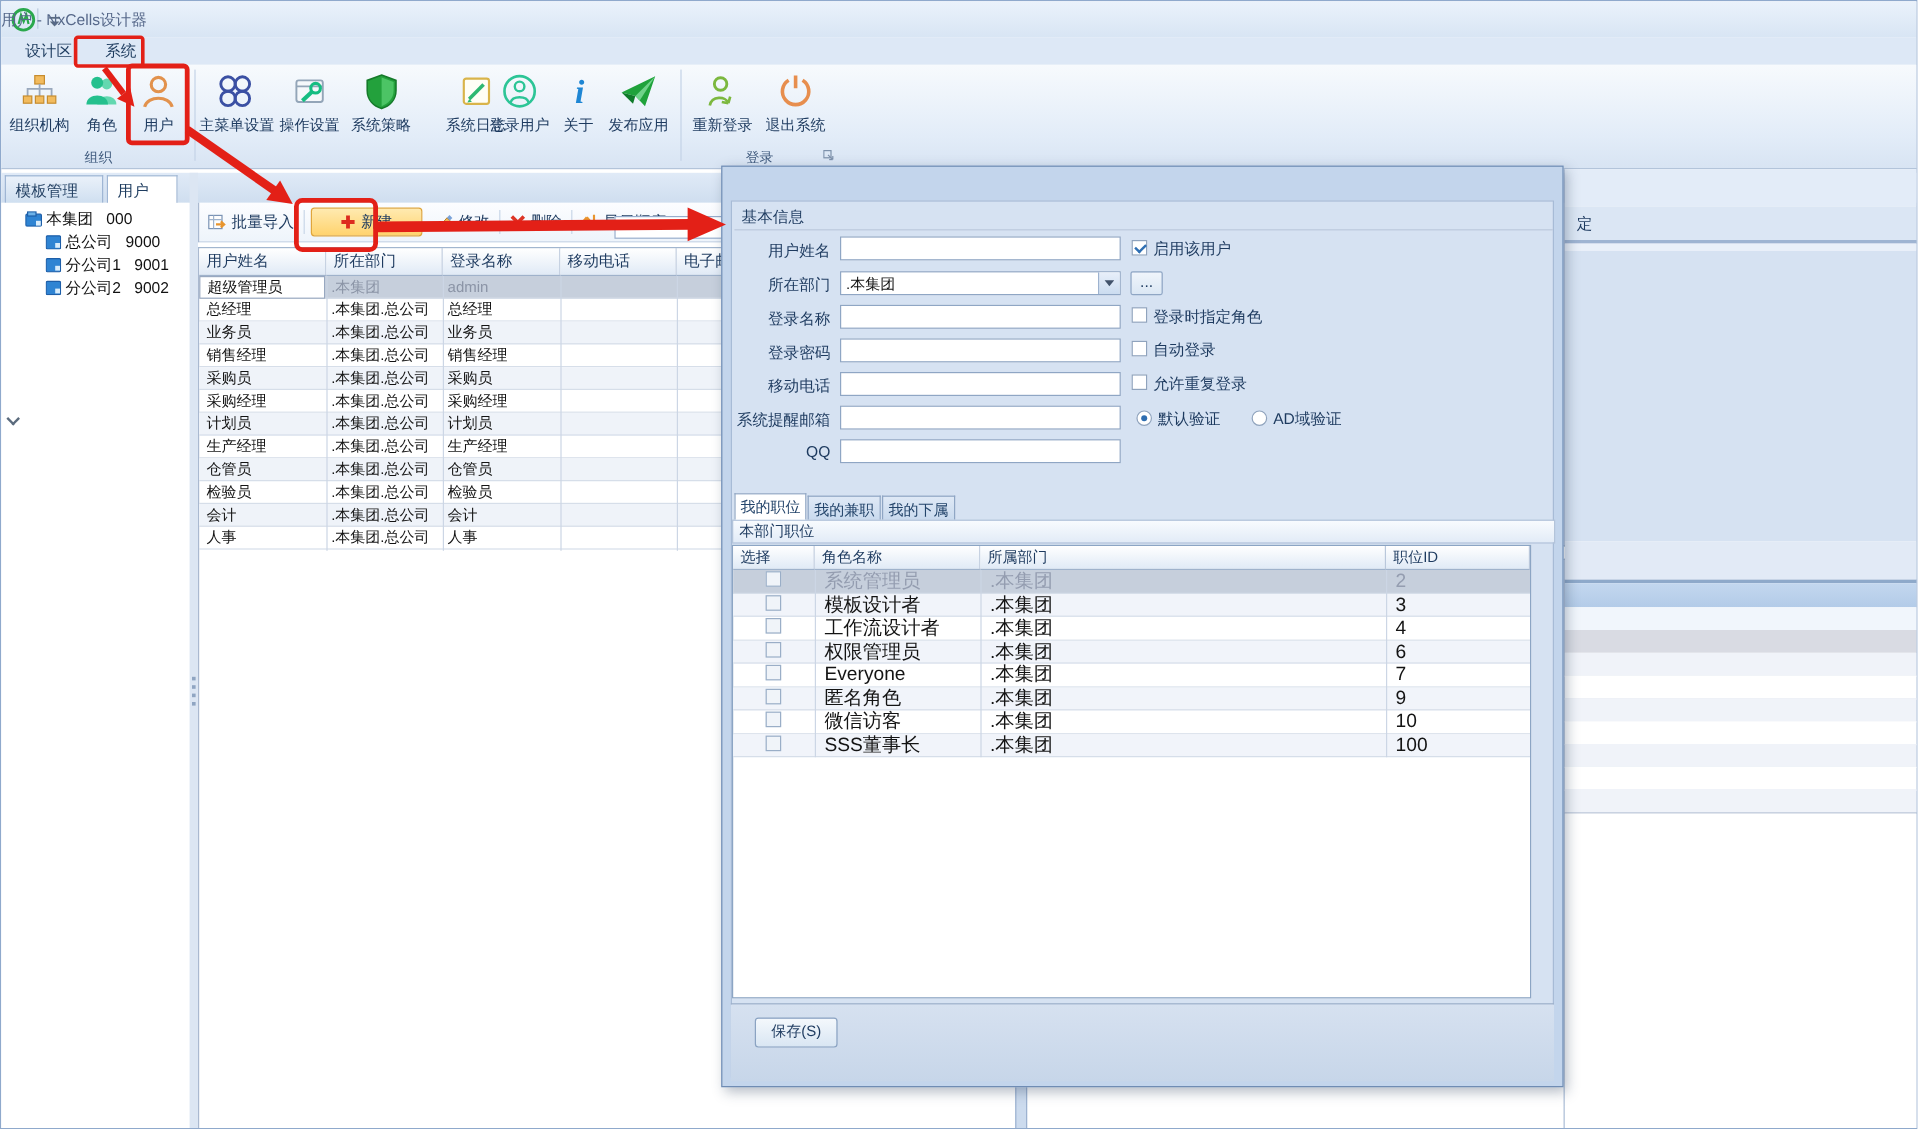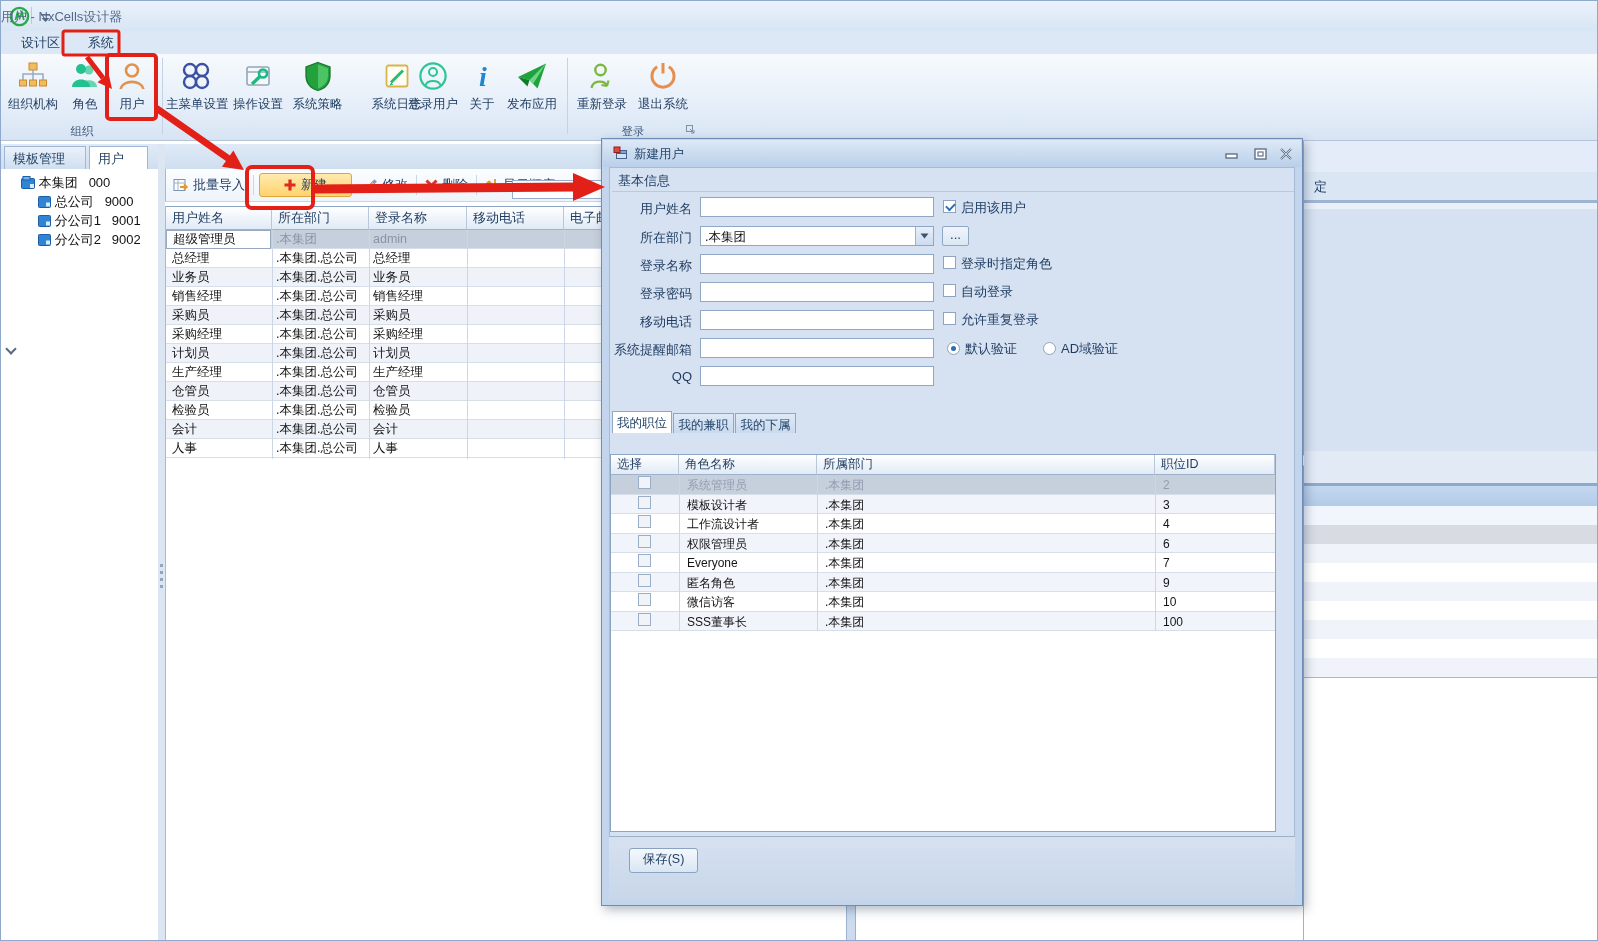--- a/index.html
+++ b/index.html
@@ -62,21 +62,21 @@
   .dchk.checked::after{content:"";position:absolute;left:2px;top:2px;width:7px;height:4px;border-left:2px solid #2f6fb3;border-bottom:2px solid #2f6fb3;transform:rotate(-45deg);}
   .dchklb{position:absolute;color:#1d3a5f;white-space:nowrap;}
   .drad{position:absolute;width:13px;height:13px;border:1px solid #8fa3bd;border-radius:50%;background:#fff;box-sizing:border-box;}
   .drad.sel::after{content:"";position:absolute;left:3px;top:3px;width:5px;height:5px;border-radius:50%;background:#2e6db0;}
   .dtab2{position:absolute;height:20px;box-sizing:border-box;border:1px solid #8fa6c4;border-bottom:none;text-align:center;padding-top:3px;font-size:12.5px;background:linear-gradient(#dfe9f6,#c9daee);color:#24456b;font-family:Liberation Mono, monospace;}
   .dtab2.active{background:#fff;height:22px;z-index:2;}
   .dsubhead{position:absolute;left:8px;top:294px;width:686px;height:20px;background:linear-gradient(#f8fbfe,#e2ebf7);border:1px solid #b3c4da;box-sizing:border-box;line-height:19px;padding-left:5px;color:#1d3a5f;font-size:12.5px;}
   .rgrid{position:absolute;left:8px;top:315px;width:666px;height:378px;background:#fff;border:1px solid #8ca5c4;box-sizing:border-box;}
   .rghead{position:absolute;left:0;top:0;width:664px;height:20px;display:flex;}
   .rghc{box-sizing:border-box;height:20px;line-height:19px;padding-left:6px;background:linear-gradient(#ffffff,#e0eaf6);border-right:1px solid #b9c7db;border-bottom:1px solid #9fb2cb;color:#1d3a5f;font-size:12.5px;}
-  .rrow{position:absolute;left:0;width:664px;height:19.5px;border-bottom:1px solid #d6dee9;box-sizing:border-box;line-height:18px;font-size:12px;color:#141414;}
+  .rrow{position:absolute;left:0;width:664px;height:19.5px;border-bottom:1px solid #d6dee9;box-sizing:border-box;line-height:18px;font-size:16px;color:#141414;}
   .rrow span{position:absolute;top:1px;white-space:nowrap;}
   .rname{left:76px;} .rdept{left:214px;} .rid{left:552px;}
   .rchk{position:absolute;left:27px;top:3px;width:13px;height:13px;background:#f0f4f9;border:1px solid #9aaec7;box-sizing:border-box;}
   .ralt{background:#f1f4fa;}
   .rsel{background:#c6cfdc;color:#949db0;}
   .rvline{position:absolute;top:20px;width:1px;height:156px;background:#ccd6e5;}
   .dbottom{position:absolute;left:7px;right:7px;top:697px;height:64px;background:linear-gradient(#d6e1f0,#c7d6e9);border-top:1px solid #9db0ca;}
   .savebtn{position:absolute;left:20px;top:11px;width:67px;height:23px;background:linear-gradient(#f4f8fc,#d9e6f3);border:1px solid #8ba3c2;border-radius:3px;text-align:center;line-height:21px;font-size:12.5px;color:#1d3a5f;}
   .wctl{position:absolute;top:8px;}
   
@@ -452,41 +452,20 @@
     <div class="band" style="top:460px;height:19px;background:#fff;border-bottom:1px solid #dde3ee;"></div>
     <div class="band" style="top:479px;height:19px;background:#f0f3f9;border-bottom:1px solid #dde3ee;"></div>
     <div class="band" style="top:498px;height:19px;background:#fff;border-bottom:1px solid #dde3ee;"></div>
     <div class="band" style="top:517px;height:19px;background:#f0f3f9;"></div>
     <div class="band" style="top:536px;height:1px;background:#aab8cf;"></div>
     <div class="band" style="top:537px;height:264px;background:#fff;"></div>
   </div>
   <div class="abs mainsplit"></div>
 
   <div class="abs dialog">
-    <div class="dtitle">
-      <span style="position:absolute;left:10px;top:6px;">
-        <svg width="15" height="14">
-            <rect x="3.5" y="4.5" width="10" height="8" fill="#cfe2f7" stroke="#48618a"></rect>
-            <rect x="3.5" y="4.5" width="10" height="3" fill="#7aa6d8" stroke="#48618a"></rect>
-            <rect x="1" y="1" width="6" height="5.5" fill="#e2463a" stroke="#8d2019"></rect>
-          </svg>
-      </span>
-      <span class="txt">新建用户</span>
-      <span class="wctl" style="right:62px;"><svg width="15" height="12">
-            <rect x="2" y="6" width="11" height="4" fill="#fff" stroke="#62718a" stroke-width="1.4"></rect>
-          </svg></span>
-      <span class="wctl" style="right:33px;"><svg width="15" height="12">
-            <rect x="2" y="1" width="11" height="10" fill="#fff" stroke="#62718a" stroke-width="1.4"></rect>
-            <rect x="5" y="4" width="5" height="4" fill="none" stroke="#62718a" stroke-width="1.2"></rect>
-          </svg></span>
-      <span class="wctl" style="right:8px;"><svg width="14" height="12">
-            <path d="M2 1 L12 11 M12 1 L2 11" stroke="#62718a" stroke-width="2.2"></path>
-            <path d="M2 1 L12 11 M12 1 L2 11" stroke="#fff" stroke-width="0.7"></path>
-          </svg></span>
-    </div>
     <div class="dbody"></div>
 
     <div class="abs" style="left:16px;top:33px;color:#1d3a5f;z-index:2;">基本信息</div>
     <div class="abs" style="left:10px;top:52px;width:682px;height:1px;background:#bcc9dc;z-index:2;"></div>
 
     <div class="abs dlg-label" style="left:2px;top:61px;">用户姓名</div>
     <input class="abs dlg-input" style="top: 58px;" type="text" value="">
     <div class="abs dchk checked" style="left:341px;top:61px;"></div>
     <div class="abs dchklb" style="left:359px;top:60px;">启用该用户</div>
 
@@ -523,20 +502,21 @@
     <div class="abs drad" style="left:441px;top:203px;"></div>
     <div class="abs dchklb" style="left:459px;top:201px;">AD域验证</div>
 
     <div class="abs dlg-label" style="left:2px;top:230px;">QQ</div>
     <input class="abs dlg-input" style="top: 227px;" type="text" value="">
 
     <div class="dtab2 active" style="left:10px;top:272px;width:60px;">我的职位</div>
     <div class="dtab2" style="left:71px;top:274px;width:61px;">我的兼职</div>
     <div class="dtab2" style="left:133px;top:274px;width:61px;">我的下属</div>
 
+    <div class="dsubhead">本部门职位</div>
 
     <div class="rgrid">
       <div class="rghead">
         <div class="rghc" style="width:68px;">选择</div>
         <div class="rghc" style="width:138px;">角色名称</div>
         <div class="rghc" style="width:338px;">所属部门</div>
         <div class="rghc" style="width:120px;">职位ID</div>
       </div>
       <div class="rrow rsel" style="top:20px;">
           <span class="rchk"></span>

